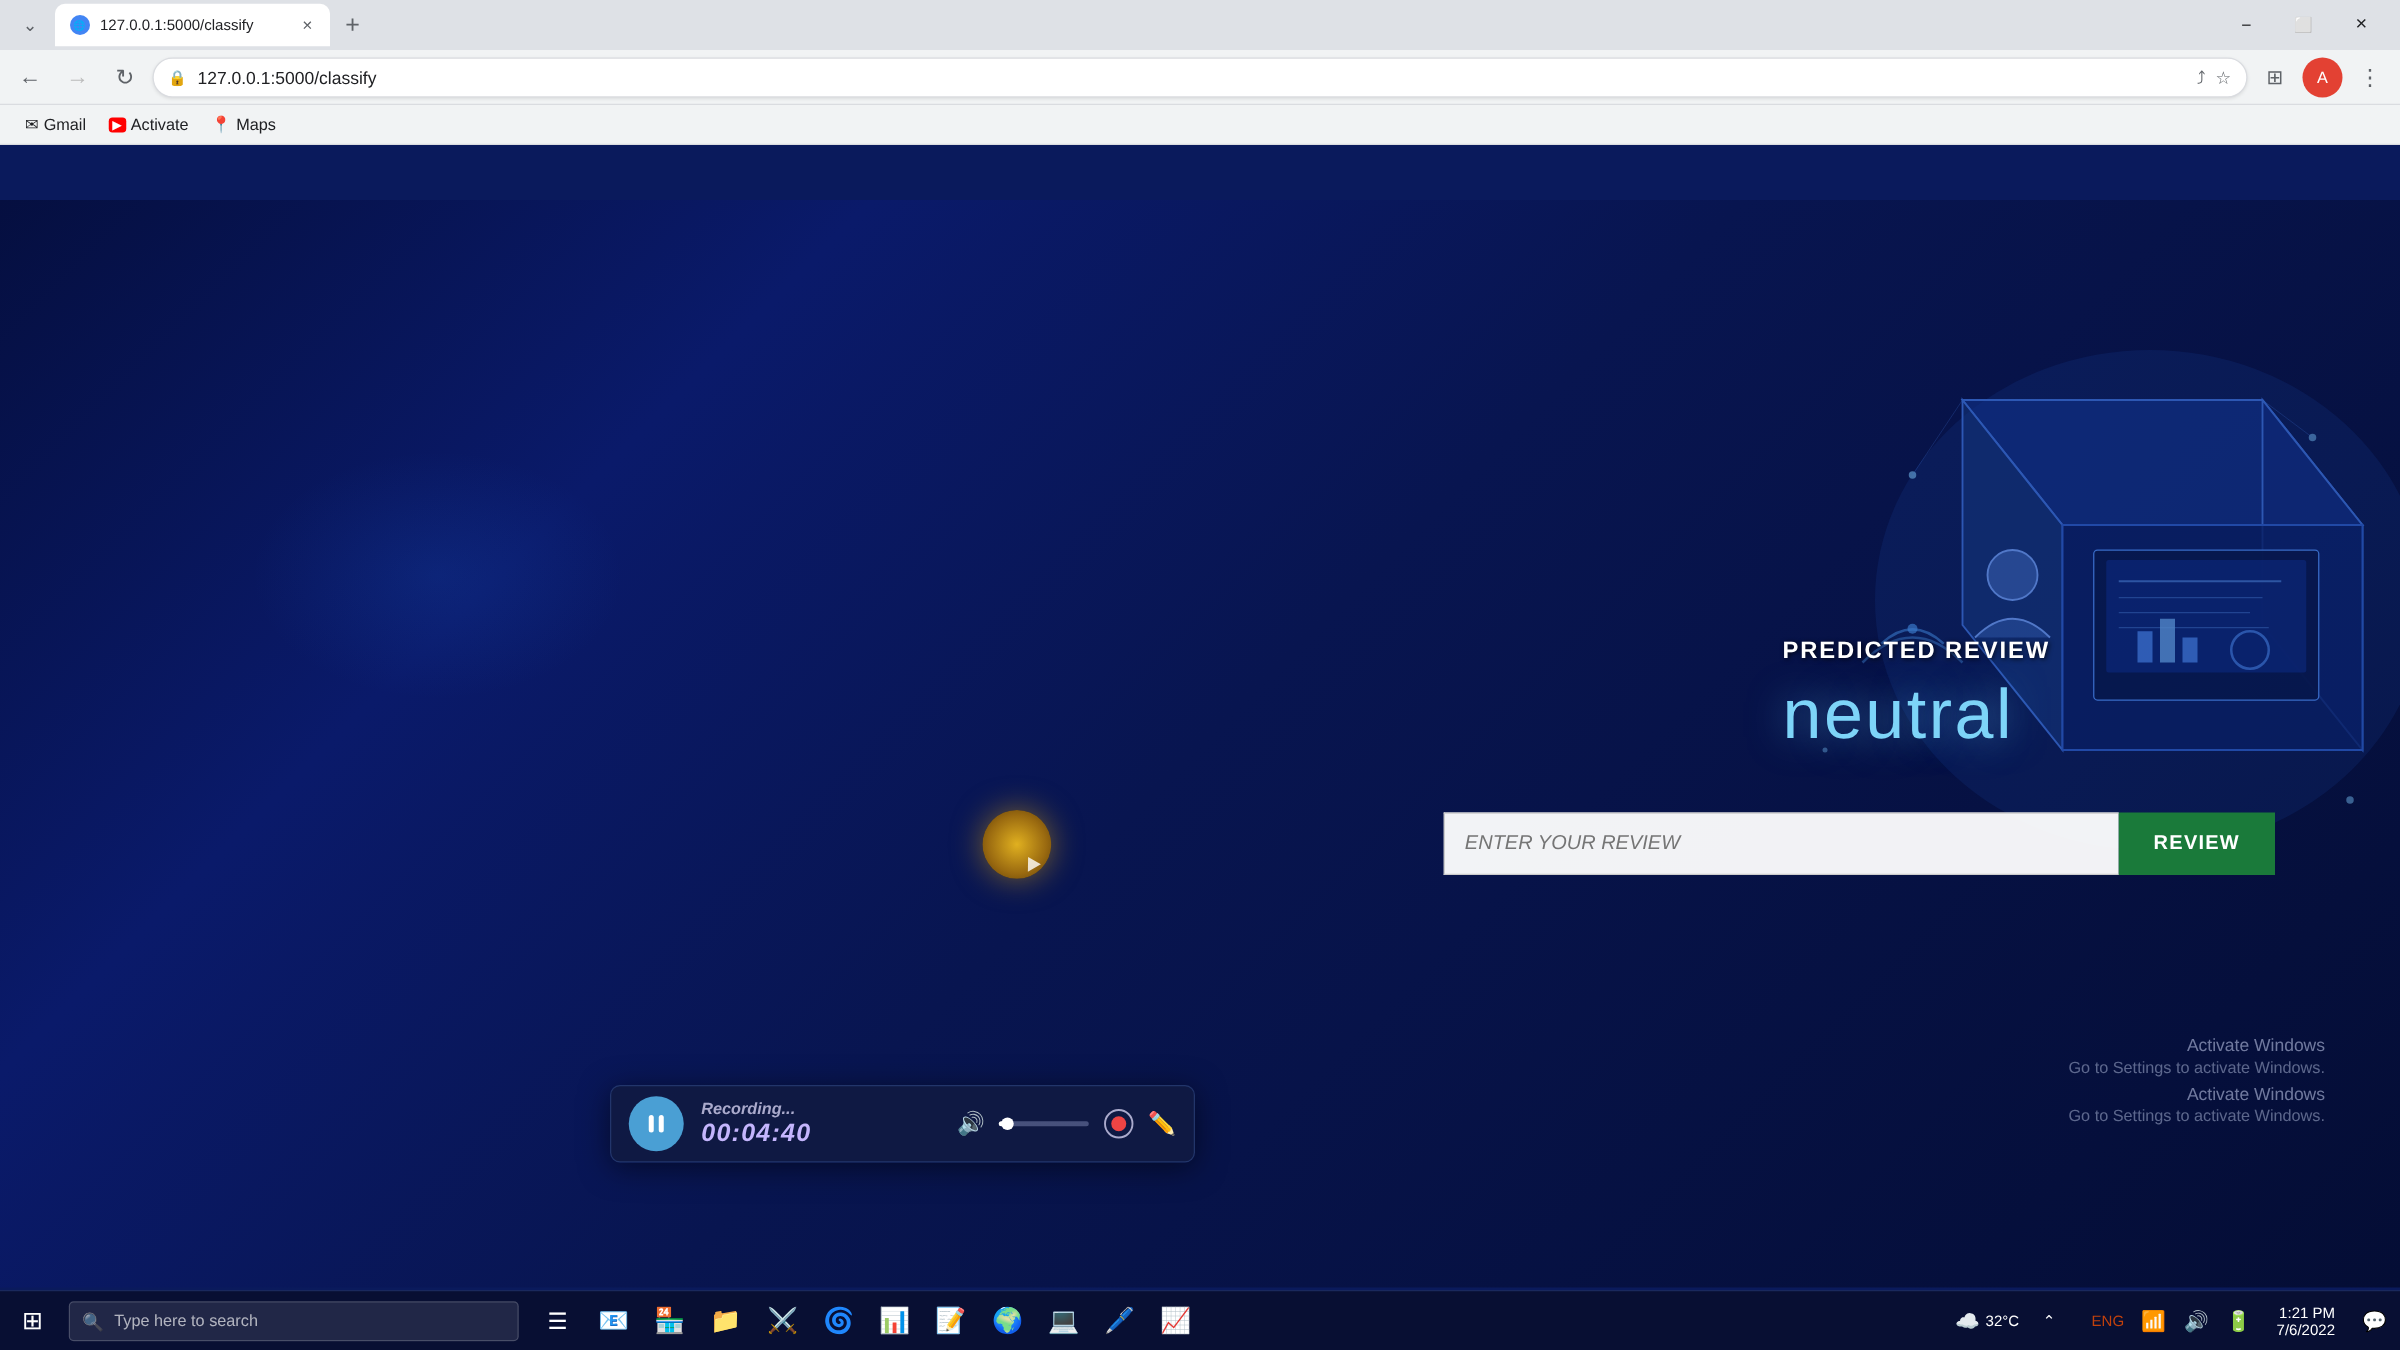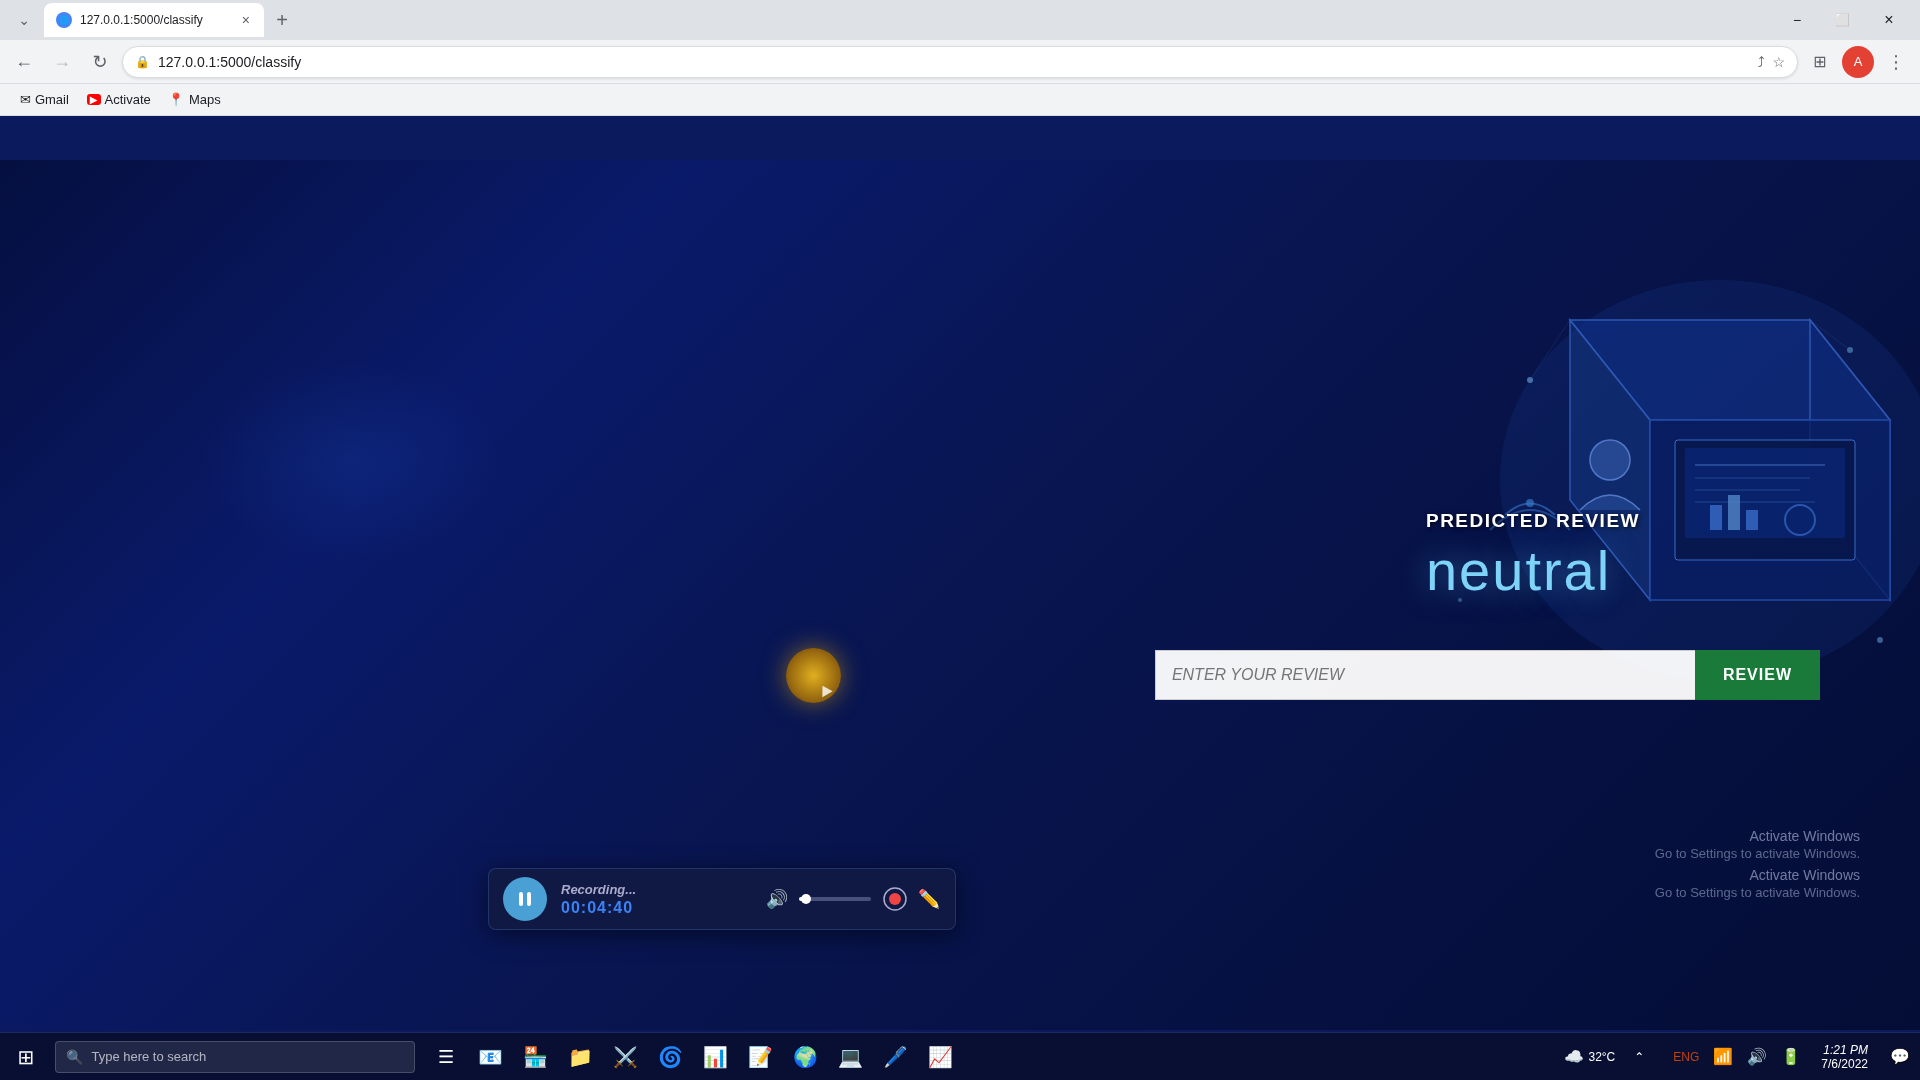--- a/index.html
+++ b/index.html
@@ -123,21 +123,21 @@
 
   <div style="position:absolute;left:488px;bottom:100px;width:468px;height:62px;background:rgba(16,26,66,0.92);border-radius:8px;display:flex;align-items:center;padding:0 14px;gap:14px;border:1px solid rgba(80,120,200,0.3);box-shadow:0 4px 24px rgba(0,0,0,0.5);">
 
     <div style="width:44px;height:44px;border-radius:50%;background:#4a9fd4;display:flex;align-items:center;justify-content:center;cursor:pointer;flex-shrink:0;gap:4px;">
       <div style="width:4px;height:14px;background:white;border-radius:2px;"></div>
       <div style="width:4px;height:14px;background:white;border-radius:2px;"></div>
     </div>
 
     <div style="display:flex;flex-direction:column;gap:2px;">
       <div style="font-size:13px;color:#aac;font-style:italic;font-weight:bold;">Recording...</div>
-      <div style="font-size:16px;color:#3b82f6;font-weight:700;letter-spacing:1px;">00:04:40</div>
+      <div style="font-size:20px;color:#c4b5fd;font-weight:700;letter-spacing:1px;font-style:italic;">00:04:40</div>
     </div>
 
     <div style="margin-left:auto;display:flex;align-items:center;gap:10px;">
 
       <div style="display:flex;align-items:center;justify-content:center;color:#aac;font-size:18px;cursor:pointer;">🔊</div>
 
       <div style="width:72px;height:4px;background:linear-gradient(to right, white 8%, rgba(200,210,255,0.3) 8%);border-radius:2px;cursor:pointer;">
         <div style="width:10px;height:10px;border-radius:50%;background:white;margin-top:-3px;margin-left:2px;"></div>
       </div>
 
@@ -190,19 +190,19 @@
       <span style="font-size:16px;">☁️</span>
       <span style="font-size:12px;color:white;">32°C</span>
     </div>
     <div style="width:28px;height:48px;display:flex;align-items:center;justify-content:center;cursor:pointer;color:white;font-size:12px;">⌃</div>
     <div style="padding:0 6px;height:58px;display:flex;align-items:center;justify-content:center;cursor:pointer;color:#c2410c;font-size:12px;margin-left:12px;">ENG</div>
     <div style="width:32px;height:48px;display:flex;align-items:center;justify-content:center;cursor:pointer;color:white;font-size:16px;">📶</div>
     <div style="width:32px;height:48px;display:flex;align-items:center;justify-content:center;cursor:pointer;color:white;font-size:16px;">🔊</div>
     <div style="width:32px;height:48px;display:flex;align-items:center;justify-content:center;cursor:pointer;color:white;font-size:16px;">🔋</div>
 
     <div style="padding:0 12px;display:flex;flex-direction:column;align-items:flex-end;justify-content:center;height:48px;cursor:pointer;">
-      <span style="font-size:12px;color:white;font-style:italic;">1:21 PM</span>
+      <span style="font-size:12px;color:white;">1:21 PM</span>
       <span style="font-size:12px;color:white;">7/6/2022</span>
     </div>
 
     <div style="width:36px;height:48px;display:flex;align-items:center;justify-content:center;cursor:pointer;color:white;font-size:16px;">💬</div>
   </div>
 </div>
 
 </body></html>

